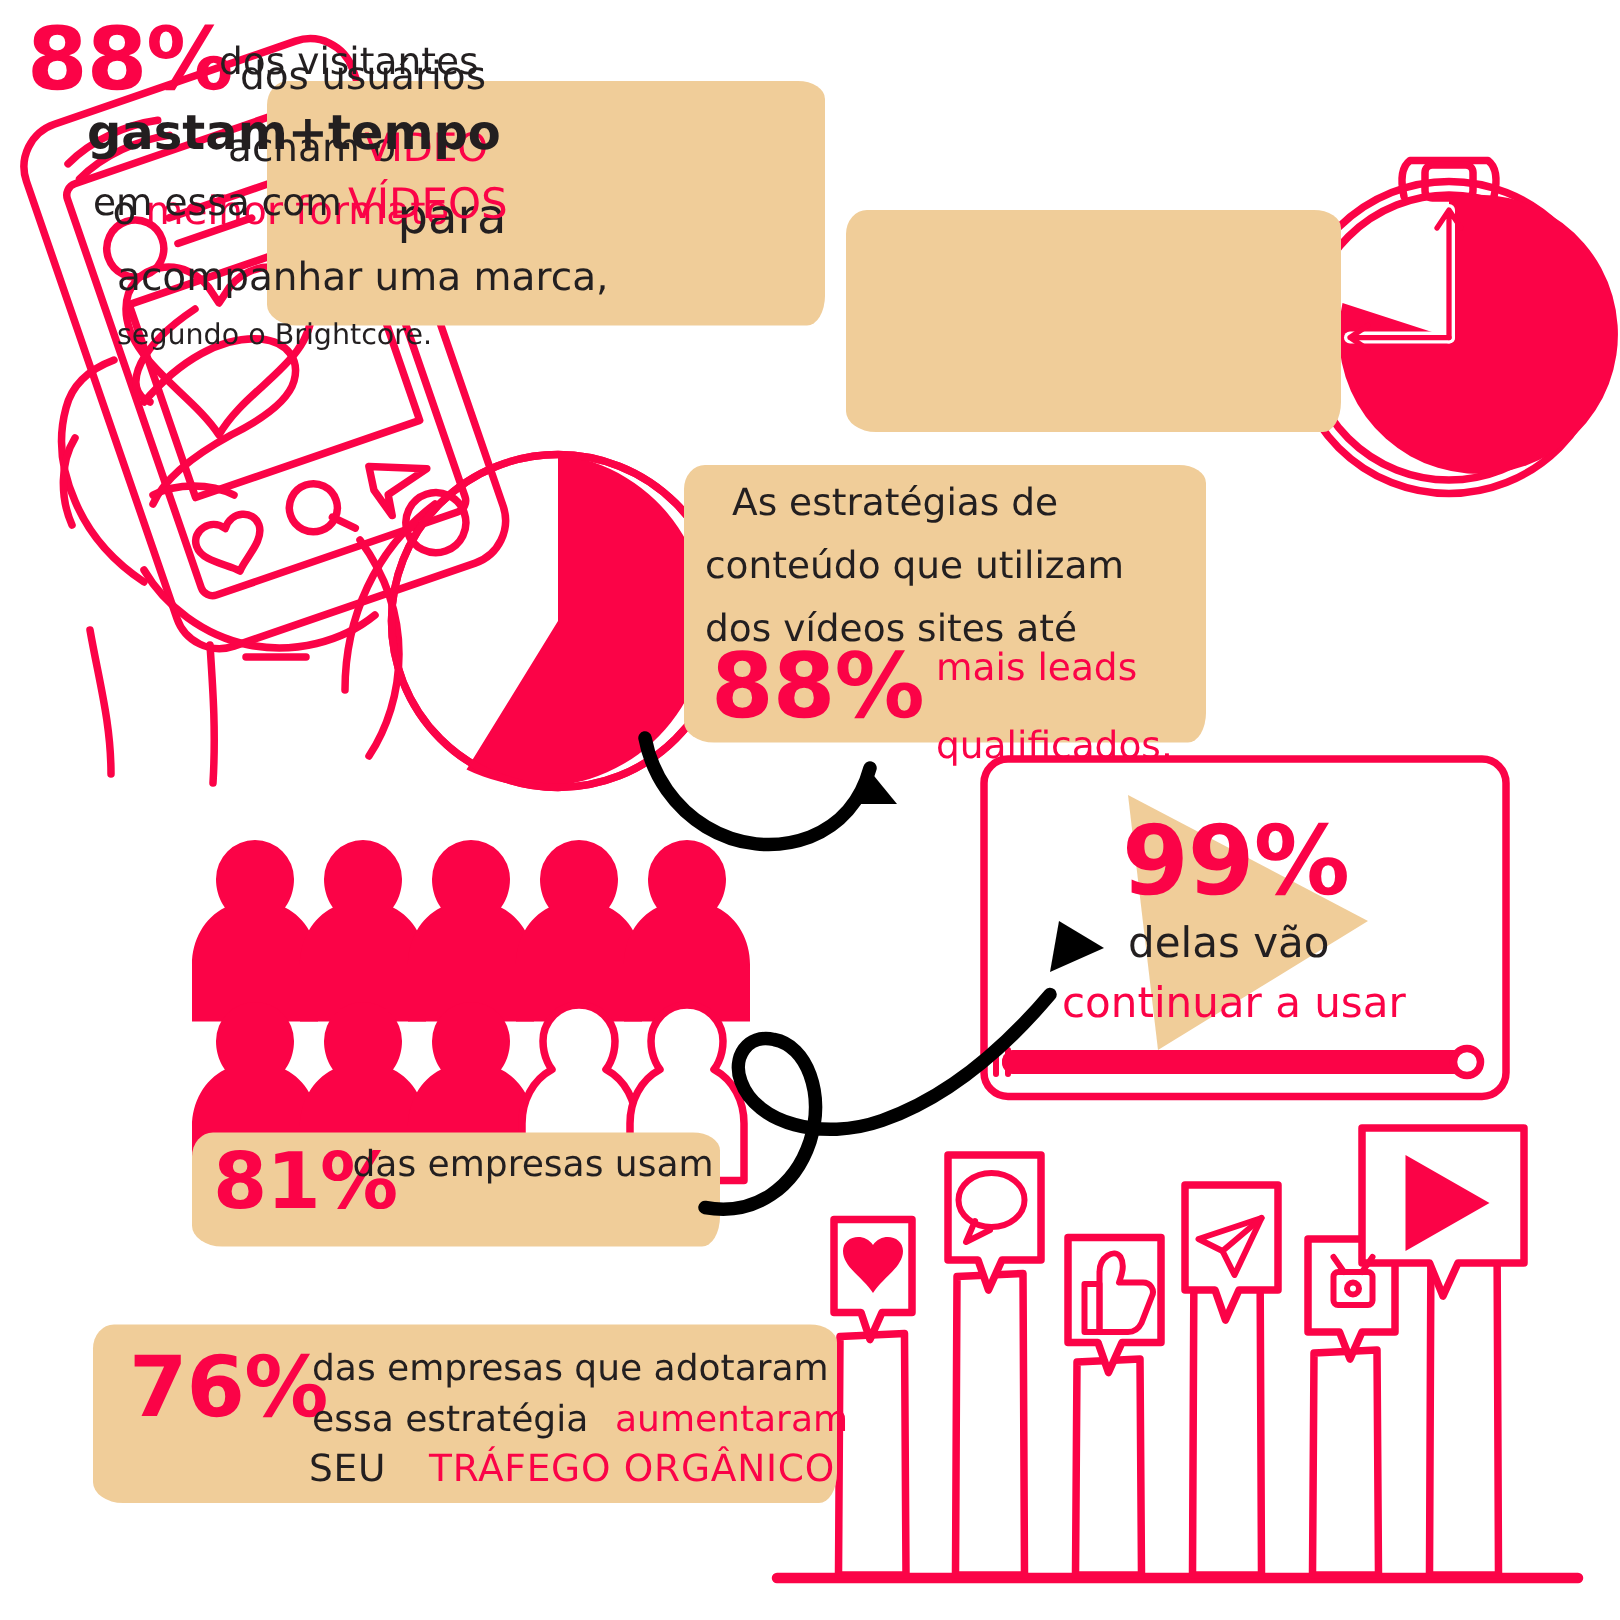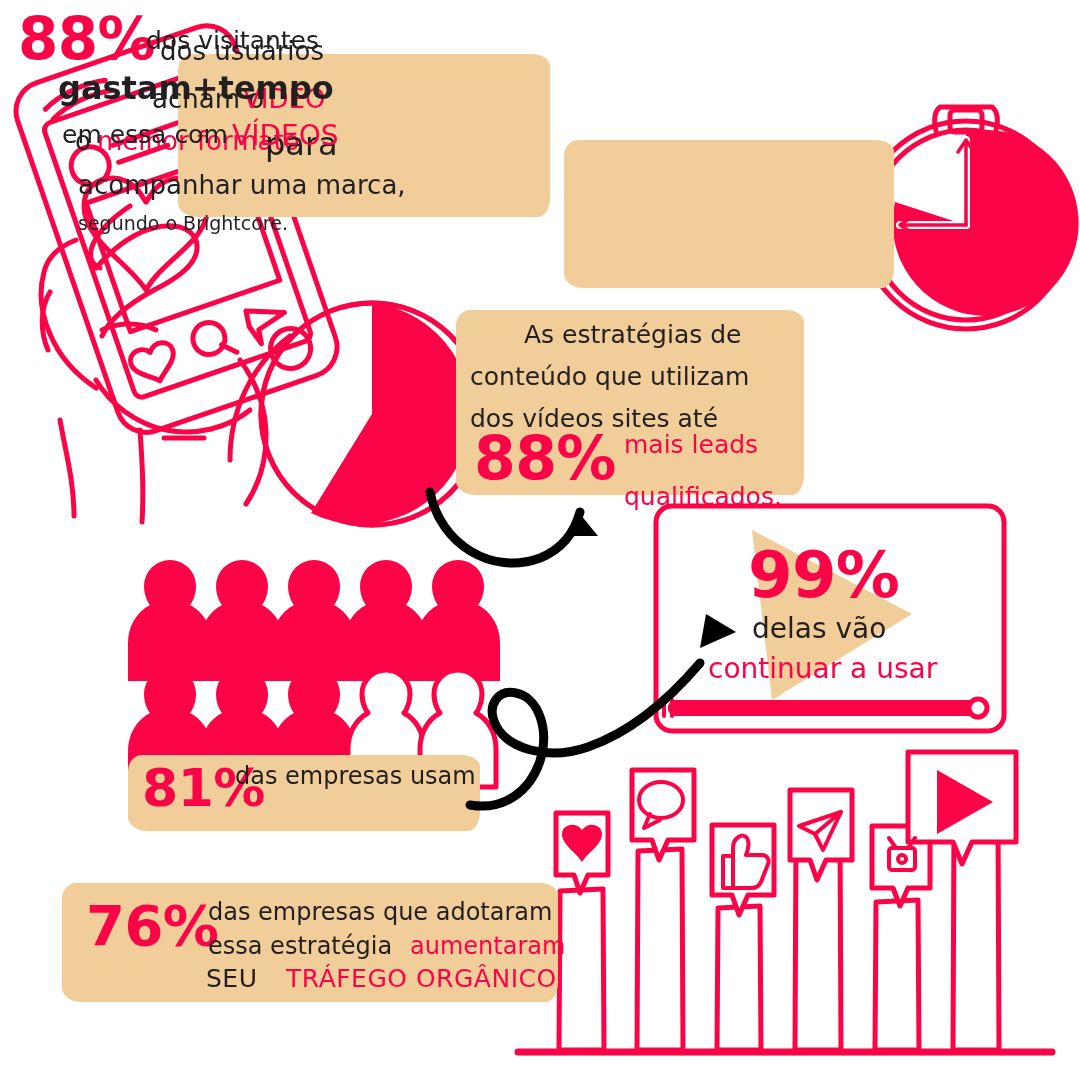--- a/index.html
+++ b/index.html
@@ -50,21 +50,21 @@
   
   #box88{left:564px;top:140px;width:330px;height:148px;}
   #b88-pct{left:18px;top:10px;font-size:58px;}
   #b88-l1{left:146px;top:28px;font-size:25px;}
   #b88-l2{left:58px;top:72px;font-size:32px;}
   #b88-l3a{left:62px;top:122px;font-size:25px;}
   #b88-l3b{left:232px;top:122px;font-size:28px;}
 
   
   #box66{left:456px;top:310px;width:348px;height:185px;}
-  #b66-l1{left:488px;top:322px;font-size:25px;margin-left:36px;}
+  #b66-l1{left:488px;top:322px;font-size:25px;}
   #b66-l2{left:470px;top:364px;font-size:25px;}
   #b66-l3{left:470px;top:406px;font-size:25px;}
   #b66-pct{left:474px;top:428px;font-size:60px;}
   #b66-l4a{left:624px;top:432px;font-size:25px;}
   #b66-l4b{left:624px;top:484px;font-size:25px;}
 
   
   #box81{left:128px;top:755px;width:352px;height:76px;}
   #b81-pct{left:142px;top:762px;font-size:52px;}
   #b81-l1{left:235px;top:764px;font-size:24px;}

